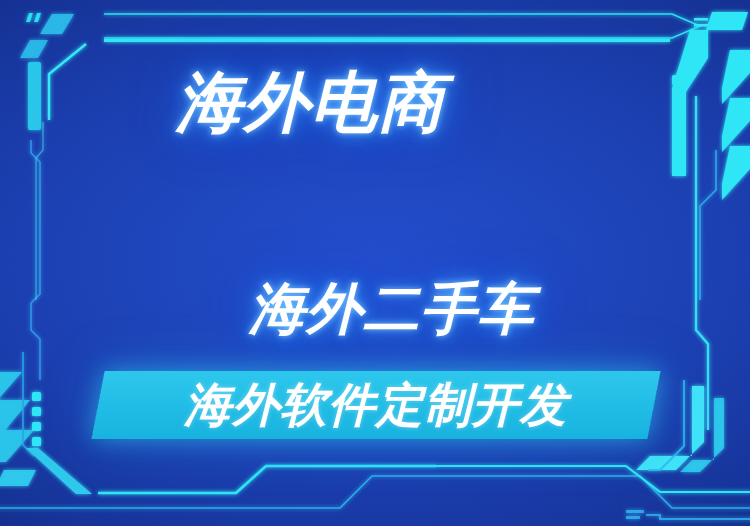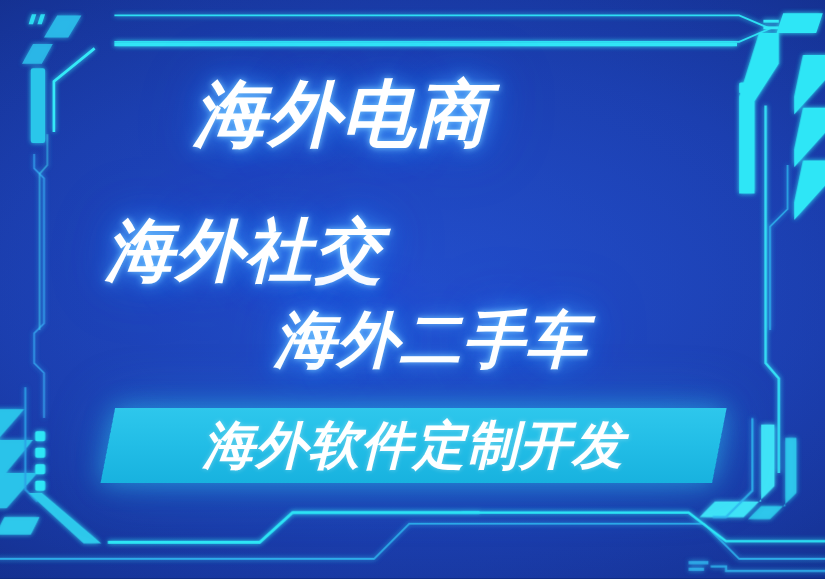--- a/index.html
+++ b/index.html
@@ -1,21 +1,21 @@
 <!DOCTYPE html>
 <html><head>
 <meta charset="utf-8">
 <style>
   html,body{margin:0;padding:0;background:#0e2a7a;}
   *{box-sizing:border-box;}
   .stage{
     position:relative;
     width:750px;height:526px;
     overflow:hidden;
-    font-family:Liberation Sans, sans-serif;
+    font-family:Liberation Serif, serif;
     background:
       radial-gradient(120% 95% at 50% 50%, #2049c4 0%, #1a3cab 42%, #14308f 72%, #102778 100%);
     text-align: center;
   }
   
   .vignette{
     position:absolute;inset:0;
     background:radial-gradient(130% 110% at 50% 48%, rgba(40,90,220,.30) 0%, rgba(16,38,120,0) 55%, rgba(10,26,90,.45) 100%);
     pointer-events:none;
   }
@@ -174,20 +174,19 @@
       </g>
 
       <g filter="url(#glsoft)" opacity=".5">
         <path d="M104,40.5 L660,40.5" stroke="#34e9f8" stroke-width="2"></path>
       </g>
     </svg>
   </div>
 
   <div class="content">
     <div class="kw kw-ecom">海外电商</div>
-    <div class="kw kw-soc">海外社交</div>
     <div class="kw kw-car">海外二手车</div>
 
     <div class="banner"></div>
     <div class="banner-label">海外软件定制开发</div>
   </div>
 
 </div>
 
 </body></html>

